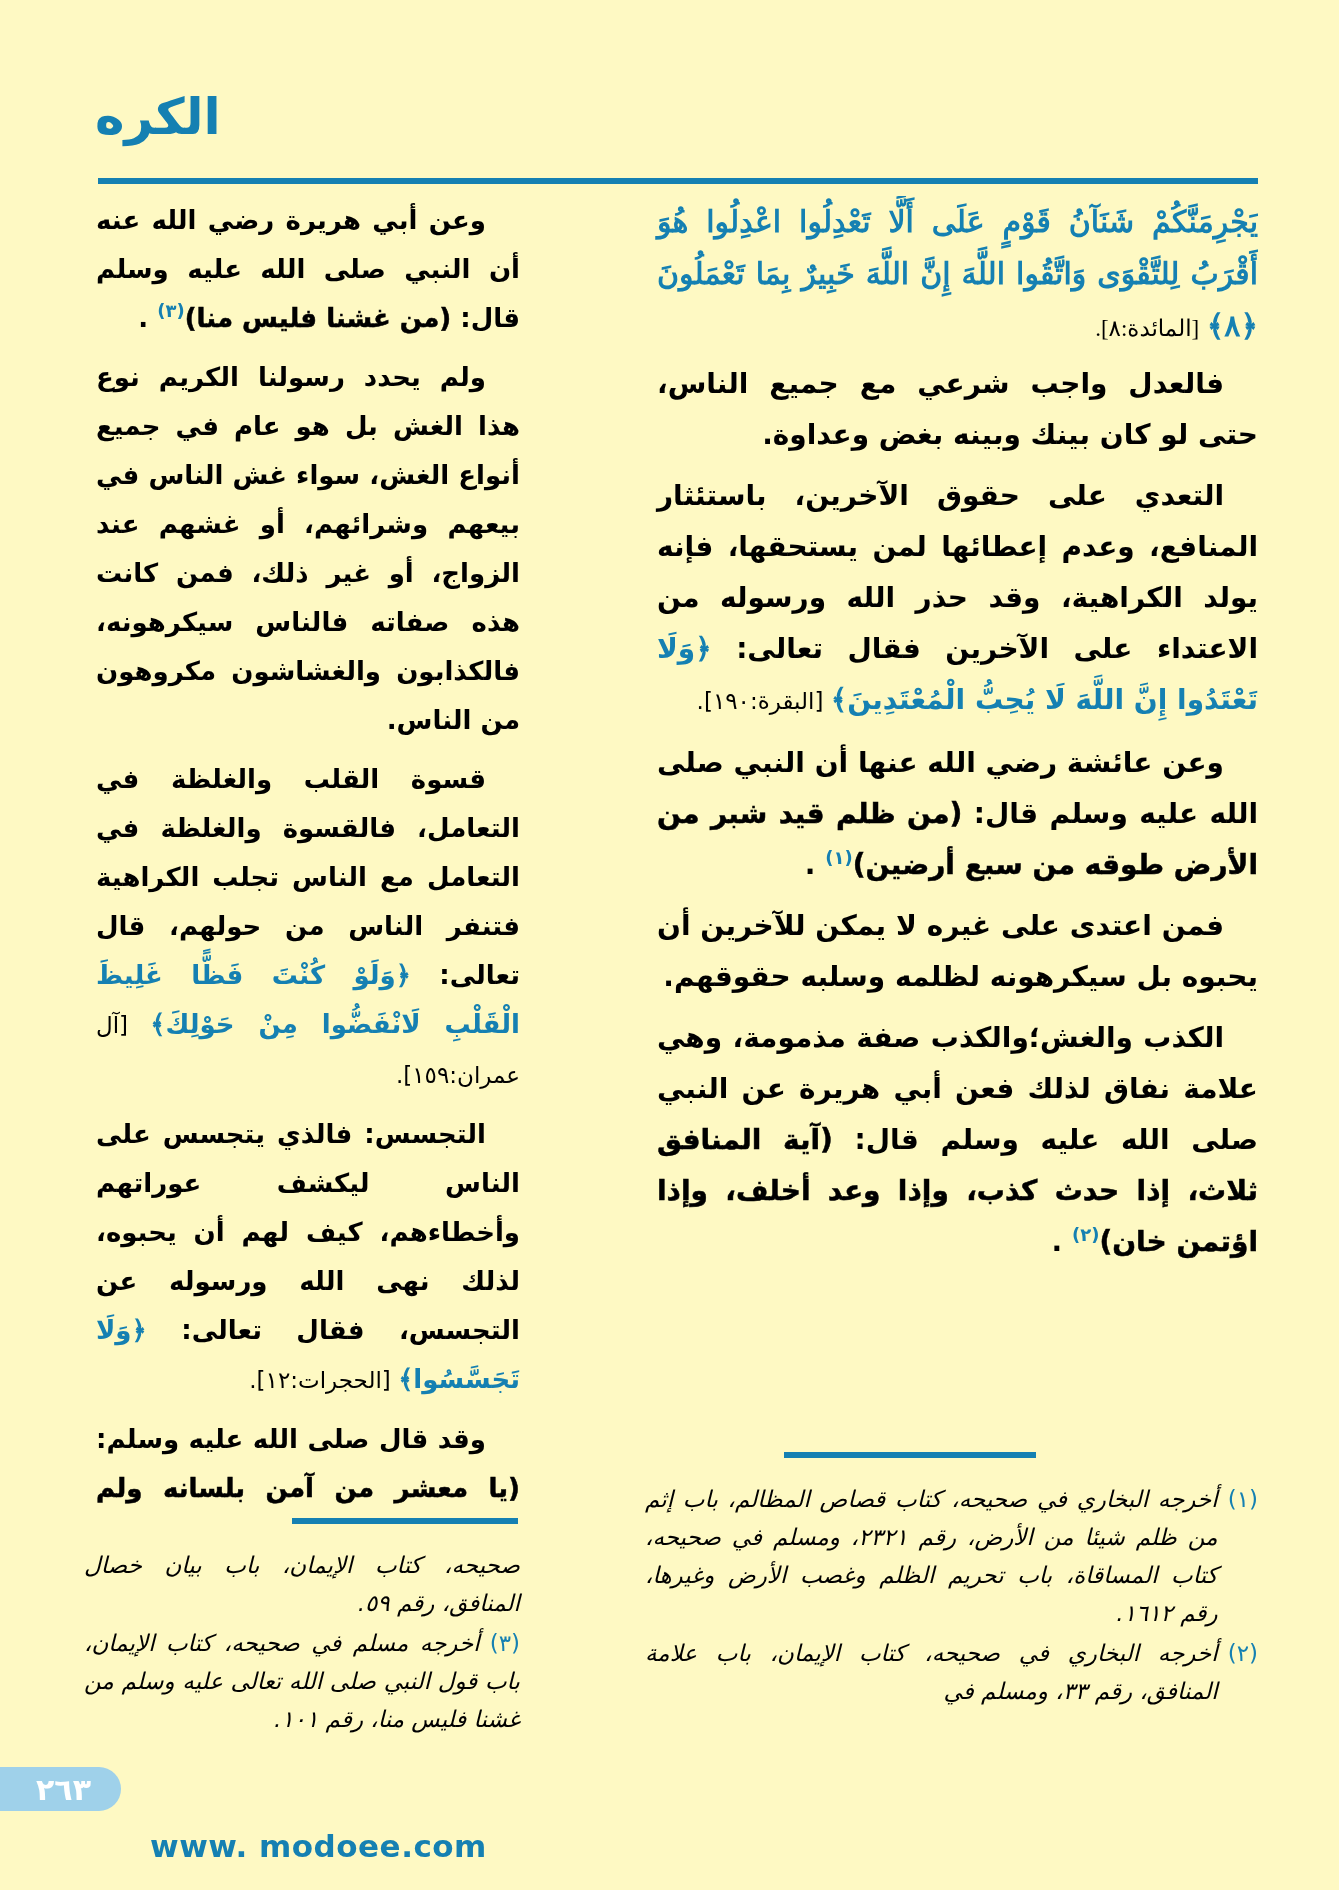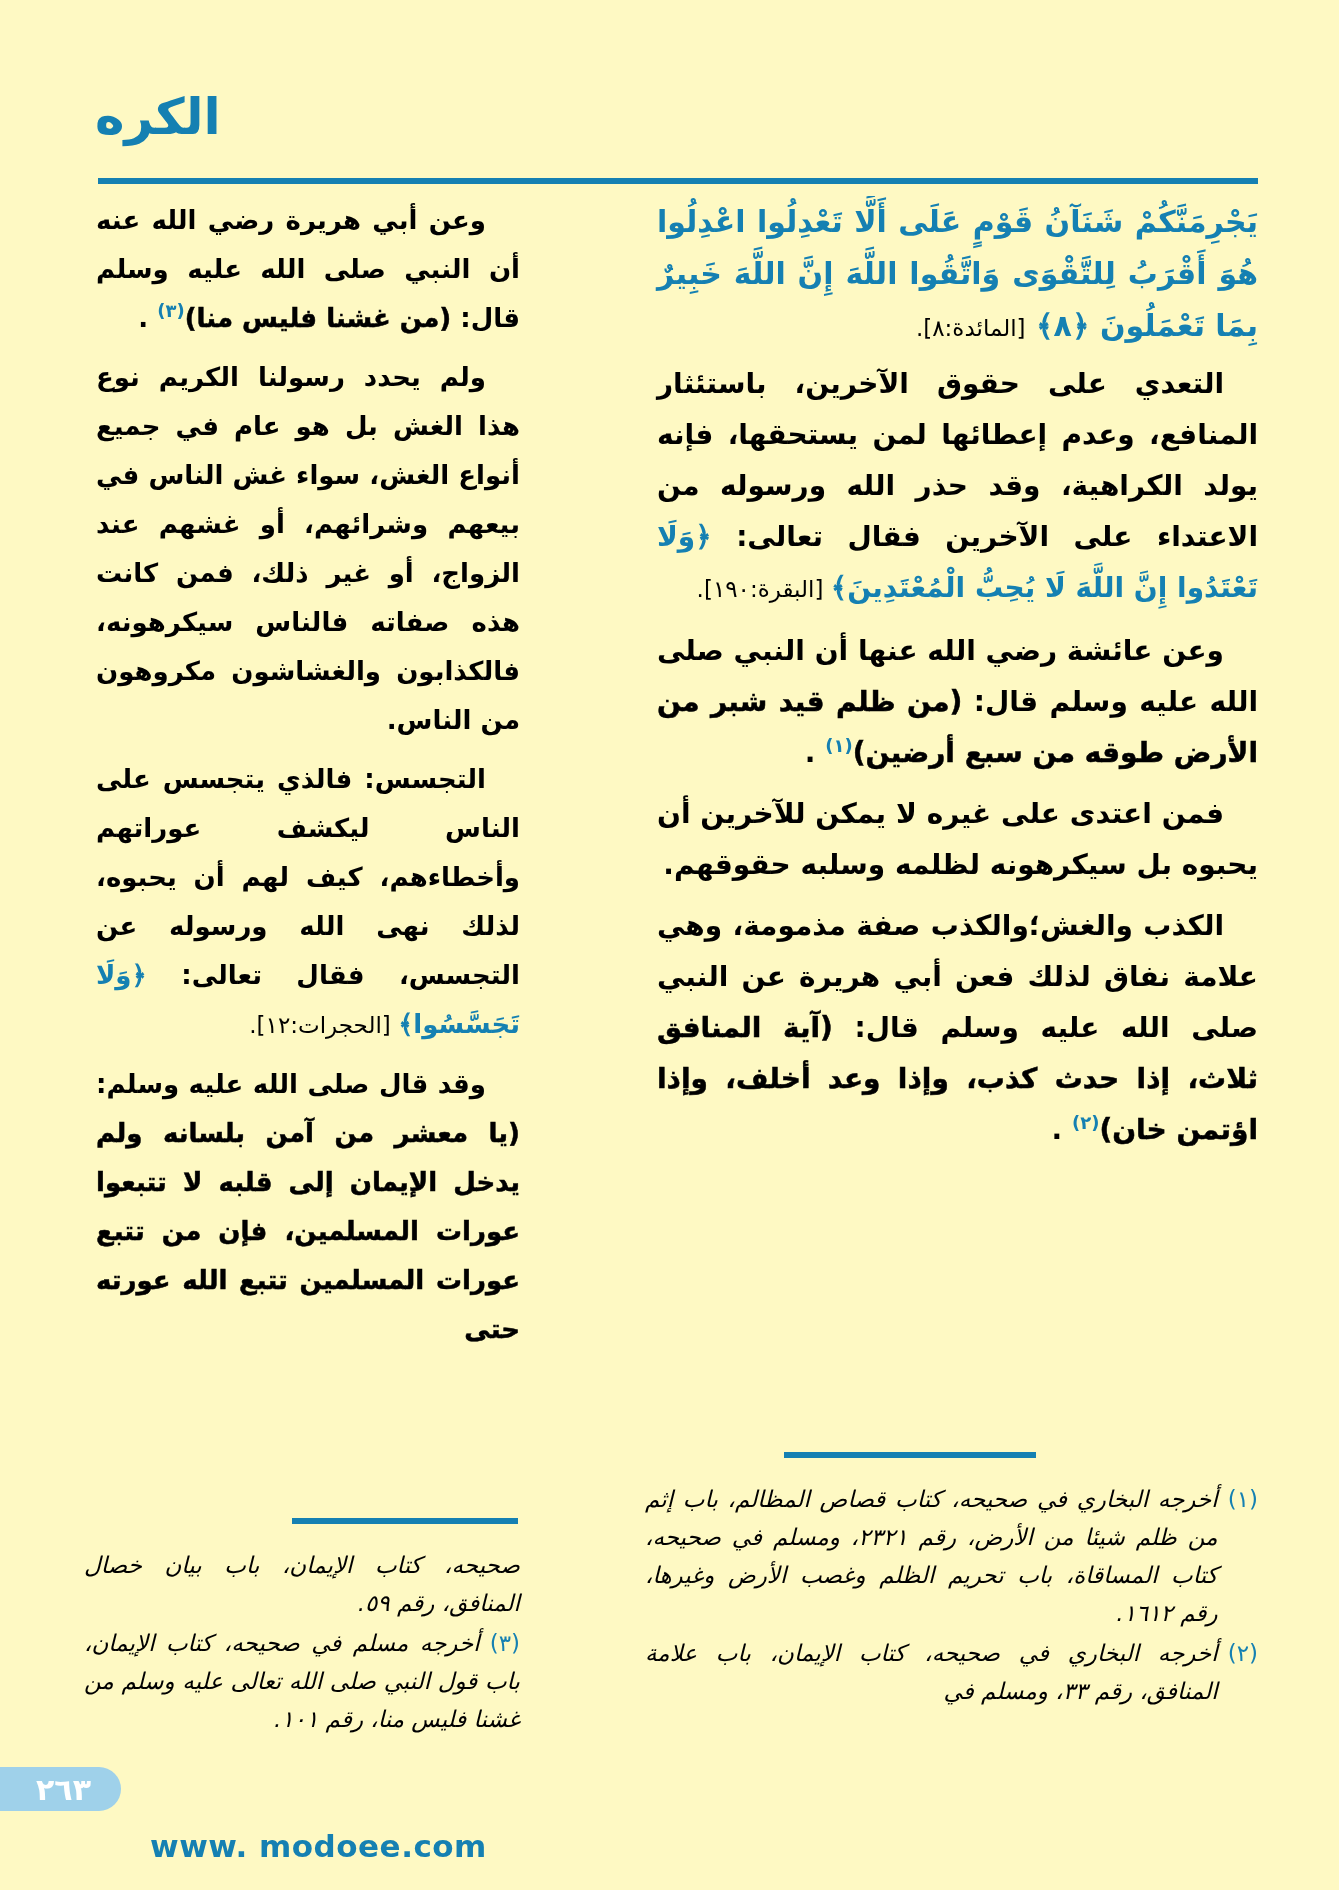--- a/index.html
+++ b/index.html
@@ -37,21 +37,21 @@
 
   .para{
     margin:0 0 10px 12px;
     font-size:28px;line-height:51px;
     font-weight:bold;
     text-align:justify;
     text-indent:34px;
   }
   .col-left .para{font-size:26px;line-height:49px;}
   .para.noindent{text-indent:0;}
-  .para.lead{margin-bottom:4px;}
+  .para.lead{margin-bottom:4px;font-family:Liberation Serif, serif;}
   .q{color:var(--accent);}
   .ql{font-size:30px;}
   .r{font-weight:normal;font-size:23px;}
   .h{-webkit-text-stroke:0.5px #000;}
   .m{
     color:var(--accent);
     font-size:18px;
     vertical-align:super;
     line-height:0;
   }
@@ -96,20 +96,21 @@
 
 <div class="page">
 
   <div class="chapter-title">الكره</div>
 
   <div class="header-rule"></div>
 
   <div class="col col-right">
     <div class="body">
         <p class="para noindent lead"><span class="q ql">يَجْرِمَنَّكُمْ شَنَآنُ قَوْمٍ عَلَى أَلَّا تَعْدِلُوا اعْدِلُوا هُوَ أَقْرَبُ لِلتَّقْوَى وَاتَّقُوا اللَّهَ إِنَّ اللَّهَ خَبِيرٌ بِمَا تَعْمَلُونَ ﴿٨﴾ </span><span class="r">[المائدة:٨].</span></p>
+        <p class="para"><span class="t">فالعدل واجب شرعي مع جميع الناس، حتى لو كان بينك وبينه بغض وعداوة.</span></p>
         <p class="para"><span class="t">التعدي على حقوق الآخرين، باستئثار المنافع، وعدم إعطائها لمن يستحقها، فإنه يولد الكراهية، وقد حذر الله ورسوله من الاعتداء على الآخرين فقال تعالى: </span><span class="q">﴿وَلَا تَعْتَدُوا إِنَّ اللَّهَ لَا يُحِبُّ الْمُعْتَدِينَ﴾</span><span class="r"> [البقرة:١٩٠].</span></p>
         <p class="para"><span class="t">وعن عائشة رضي الله عنها أن النبي صلى الله عليه وسلم قال: </span><span class="h">(من ظلم قيد شبر من الأرض طوقه من سبع أرضين)</span><span class="m">(١)</span><span class="t"> .</span></p>
         <p class="para"><span class="t">فمن اعتدى على غيره لا يمكن للآخرين أن يحبوه بل سيكرهونه لظلمه وسلبه حقوقهم.</span></p>
         <p class="para"><span class="t">الكذب والغش؛والكذب صفة مذمومة، وهي علامة نفاق لذلك فعن أبي هريرة عن النبي صلى الله عليه وسلم قال: </span><span class="h">(آية المنافق ثلاث، إذا حدث كذب، وإذا وعد أخلف، وإذا اؤتمن خان)</span><span class="m">(٢)</span><span class="t"> .</span></p>
       </div>
     <div class="footnotes">
       <div class="fnsep"></div>
       <div>
           <div class="fn">
             <span class="fm">(١)</span>
@@ -120,20 +121,21 @@
             <span class="ft">أخرجه البخاري في صحيحه، كتاب الإيمان، باب علامة المنافق، رقم ٣٣، ومسلم في</span>
           </div>
         </div>
     </div>
   </div>
 
   <div class="col col-left">
     <div class="body">
         <p class="para"><span class="t">وعن أبي هريرة رضي الله عنه أن النبي صلى الله عليه وسلم قال: </span><span class="h">(من غشنا فليس منا)</span><span class="m">(٣)</span><span class="t"> .</span></p>
         <p class="para"><span class="t">ولم يحدد رسولنا الكريم نوع هذا الغش بل هو عام في جميع أنواع الغش، سواء غش الناس في بيعهم وشرائهم، أو غشهم عند الزواج، أو غير ذلك، فمن كانت هذه صفاته فالناس سيكرهونه، فالكذابون والغشاشون مكروهون من الناس.</span></p>
+        <p class="para"><span class="t">قسوة القلب والغلظة في التعامل، فالقسوة والغلظة في التعامل مع الناس تجلب الكراهية فتنفر الناس من حولهم، قال تعالى: </span><span class="q">﴿وَلَوْ كُنْتَ فَظًّا غَلِيظَ الْقَلْبِ لَانْفَضُّوا مِنْ حَوْلِكَ﴾</span><span class="r"> [آل عمران:١٥٩].</span></p>
         <p class="para"><span class="t">التجسس: فالذي يتجسس على الناس ليكشف عوراتهم وأخطاءهم، كيف لهم أن يحبوه، لذلك نهى الله ورسوله عن التجسس، فقال تعالى: </span><span class="q">﴿وَلَا تَجَسَّسُوا﴾</span><span class="r"> [الحجرات:١٢].</span></p>
         <p class="para"><span class="t">وقد قال صلى الله عليه وسلم: </span><span class="h">(يا معشر من آمن بلسانه ولم يدخل الإيمان إلى قلبه لا تتبعوا عورات المسلمين، فإن من تتبع عورات المسلمين تتبع الله عورته حتى</span></p>
       </div>
     <div class="footnotes">
       <div class="fnsep"></div>
       <div>
           <div class="fn"><span class="ft">صحيحه، كتاب الإيمان، باب بيان خصال المنافق، رقم ٥٩.</span></div>
           <div class="fn"><span class="fm">(٣)</span><span class="ft">أخرجه مسلم في صحيحه، كتاب الإيمان، باب قول النبي صلى الله تعالى عليه وسلم من غشنا فليس منا، رقم ١٠١.</span></div>
         </div>
     </div>

